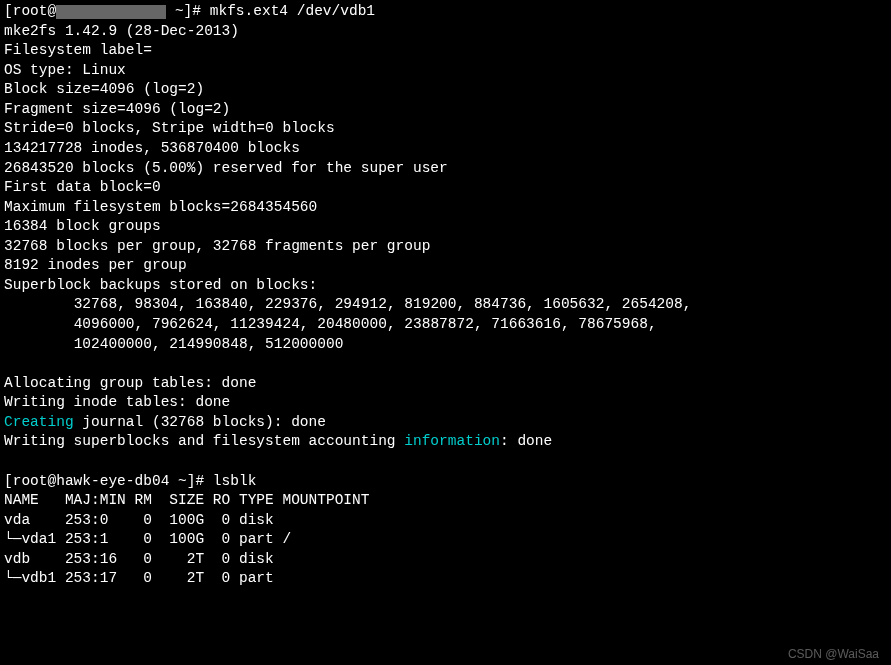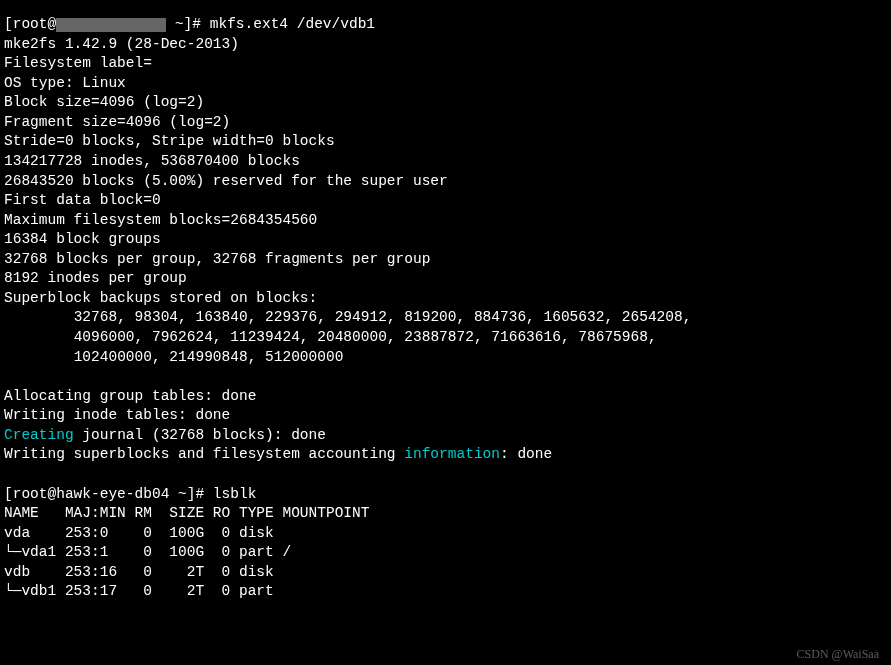--- a/index.html
+++ b/index.html
@@ -8,39 +8,39 @@
     background: #000;
     color: #fff;
     font-family: "Consolas", "Courier New", monospace;
     font-size: 14.5px;
     line-height: 1.35;
     width: 891px;
     height: 665px;
     overflow: hidden;
   }
   .terminal {
-    padding: 15px 4px;
+    padding: 2px 4px;
     white-space: pre;
   }
   .cyan { color: #00cdcd; }
   .obscured {
     display: inline-block;
     background: #666;
     color: transparent;
     vertical-align: text-bottom;
     width: 110px;
     height: 14px;
   }
   .watermark {
     position: absolute;
     bottom: 3px;
     right: 12px;
     font-size: 12px;
     color: rgba(200,200,200,0.45);
-    font-family: Liberation Serif, serif;
+    font-family: Liberation Sans, sans-serif;
   }
 </style>
 </head>
 <body>
 
 <div class="terminal"><span><span>[root@</span><span class="obscured"></span><span> ~]# </span></span><span>mkfs.ext4 /dev/vdb1</span>
 <span>mke2fs 1.42.9 (28-Dec-2013)</span>
 <span>Filesystem label=</span>
 <span>OS type: Linux</span>
 <span>Block size=4096 (log=2)</span>

